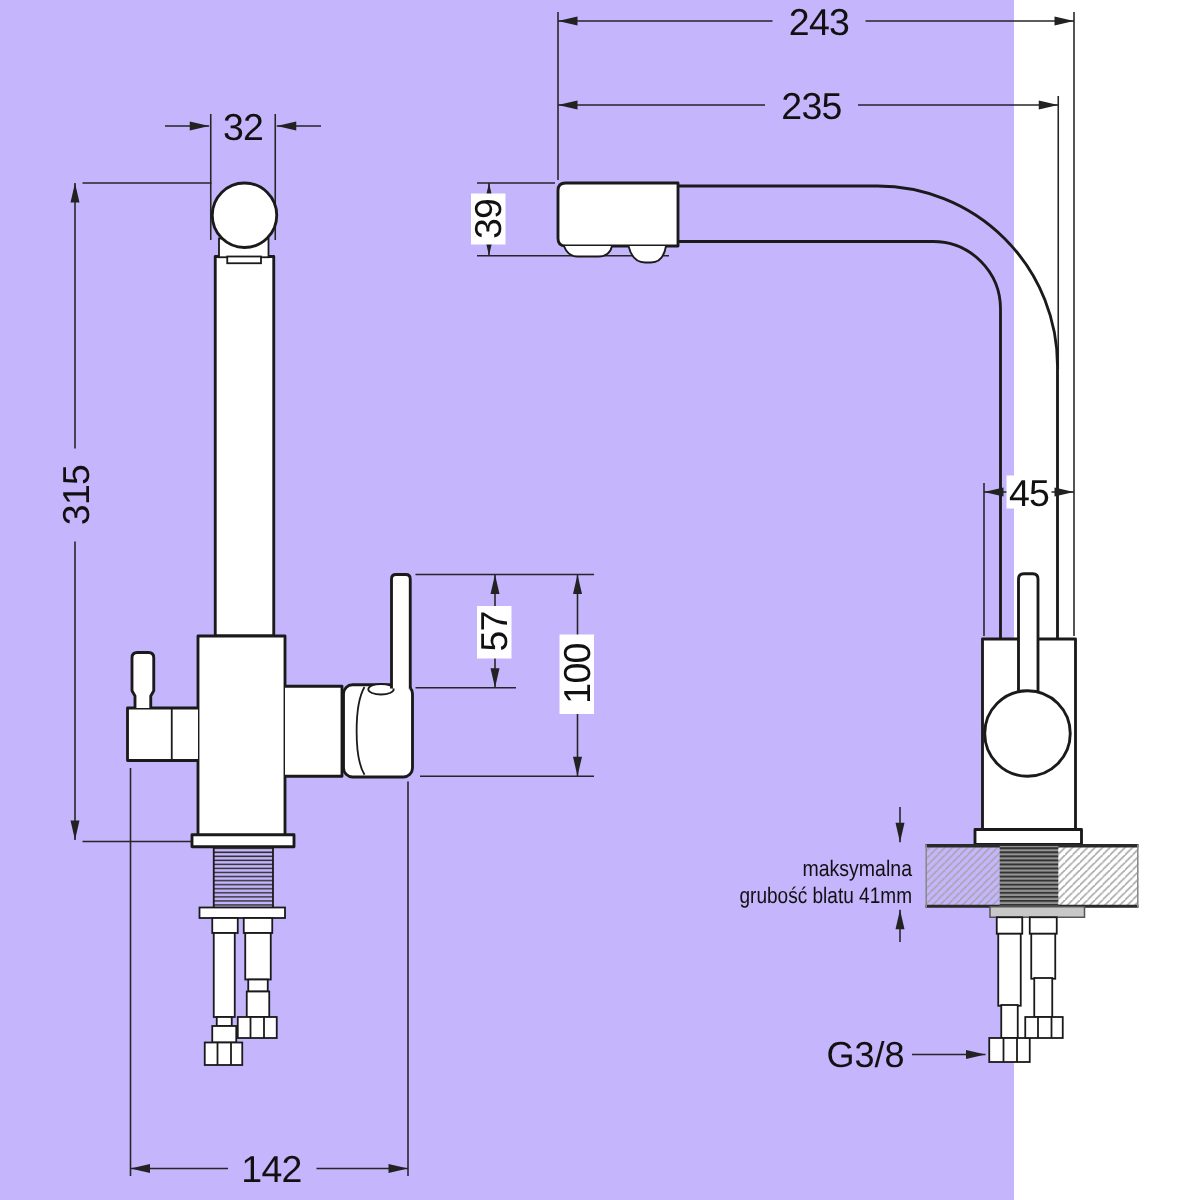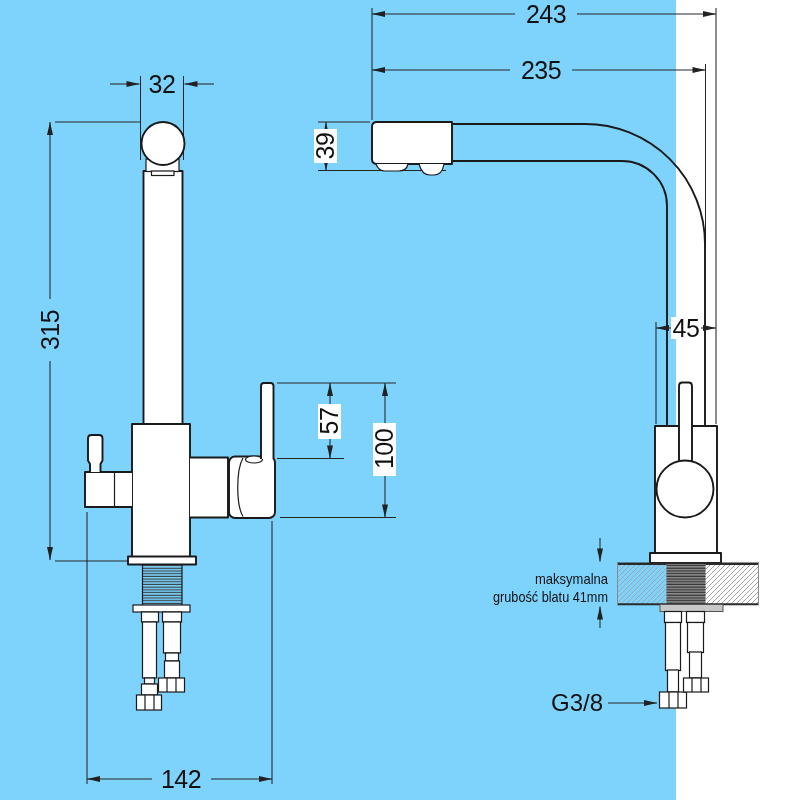--- a/index.html
+++ b/index.html
@@ -1,16 +1,16 @@
 <!DOCTYPE html>
 <html><head>
 <meta charset="utf-8">
 <style>
   html,body{margin:0;padding:0;background:#ffffff;}
-  .stage{width:676px;height:800px;background:#7dd3fc;position:relative;font-family:"Liberation Sans",sans-serif;}
+  .stage{width:676px;height:800px;background:#c4b5fd;position:relative;font-family:"Liberation Sans",sans-serif;}
   svg{display:block;}
   .outline{stroke:#1a1a1a;stroke-width:1.9;fill:none;stroke-linejoin:round;}
   .outline-fill{stroke:#1a1a1a;stroke-width:1.9;fill:#ffffff;stroke-linejoin:round;}
   .thin{stroke:#1a1a1a;stroke-width:1.2;fill:none;}
   .thin-fill{stroke:#1a1a1a;stroke-width:1.2;fill:#ffffff;}
   .dim{stroke:#262626;stroke-width:1.05;fill:none;}
   .dimtxt{font-family:"Liberation Sans",sans-serif;font-size:25px;fill:#111;letter-spacing:-0.5px;}
   .notetxt{font-family:"Liberation Sans",sans-serif;font-size:15px;fill:#111;}
   .g38txt{font-family:"Liberation Sans",sans-serif;font-size:24px;fill:#111;}
   .mask{fill:#ffffff;stroke:none;}

